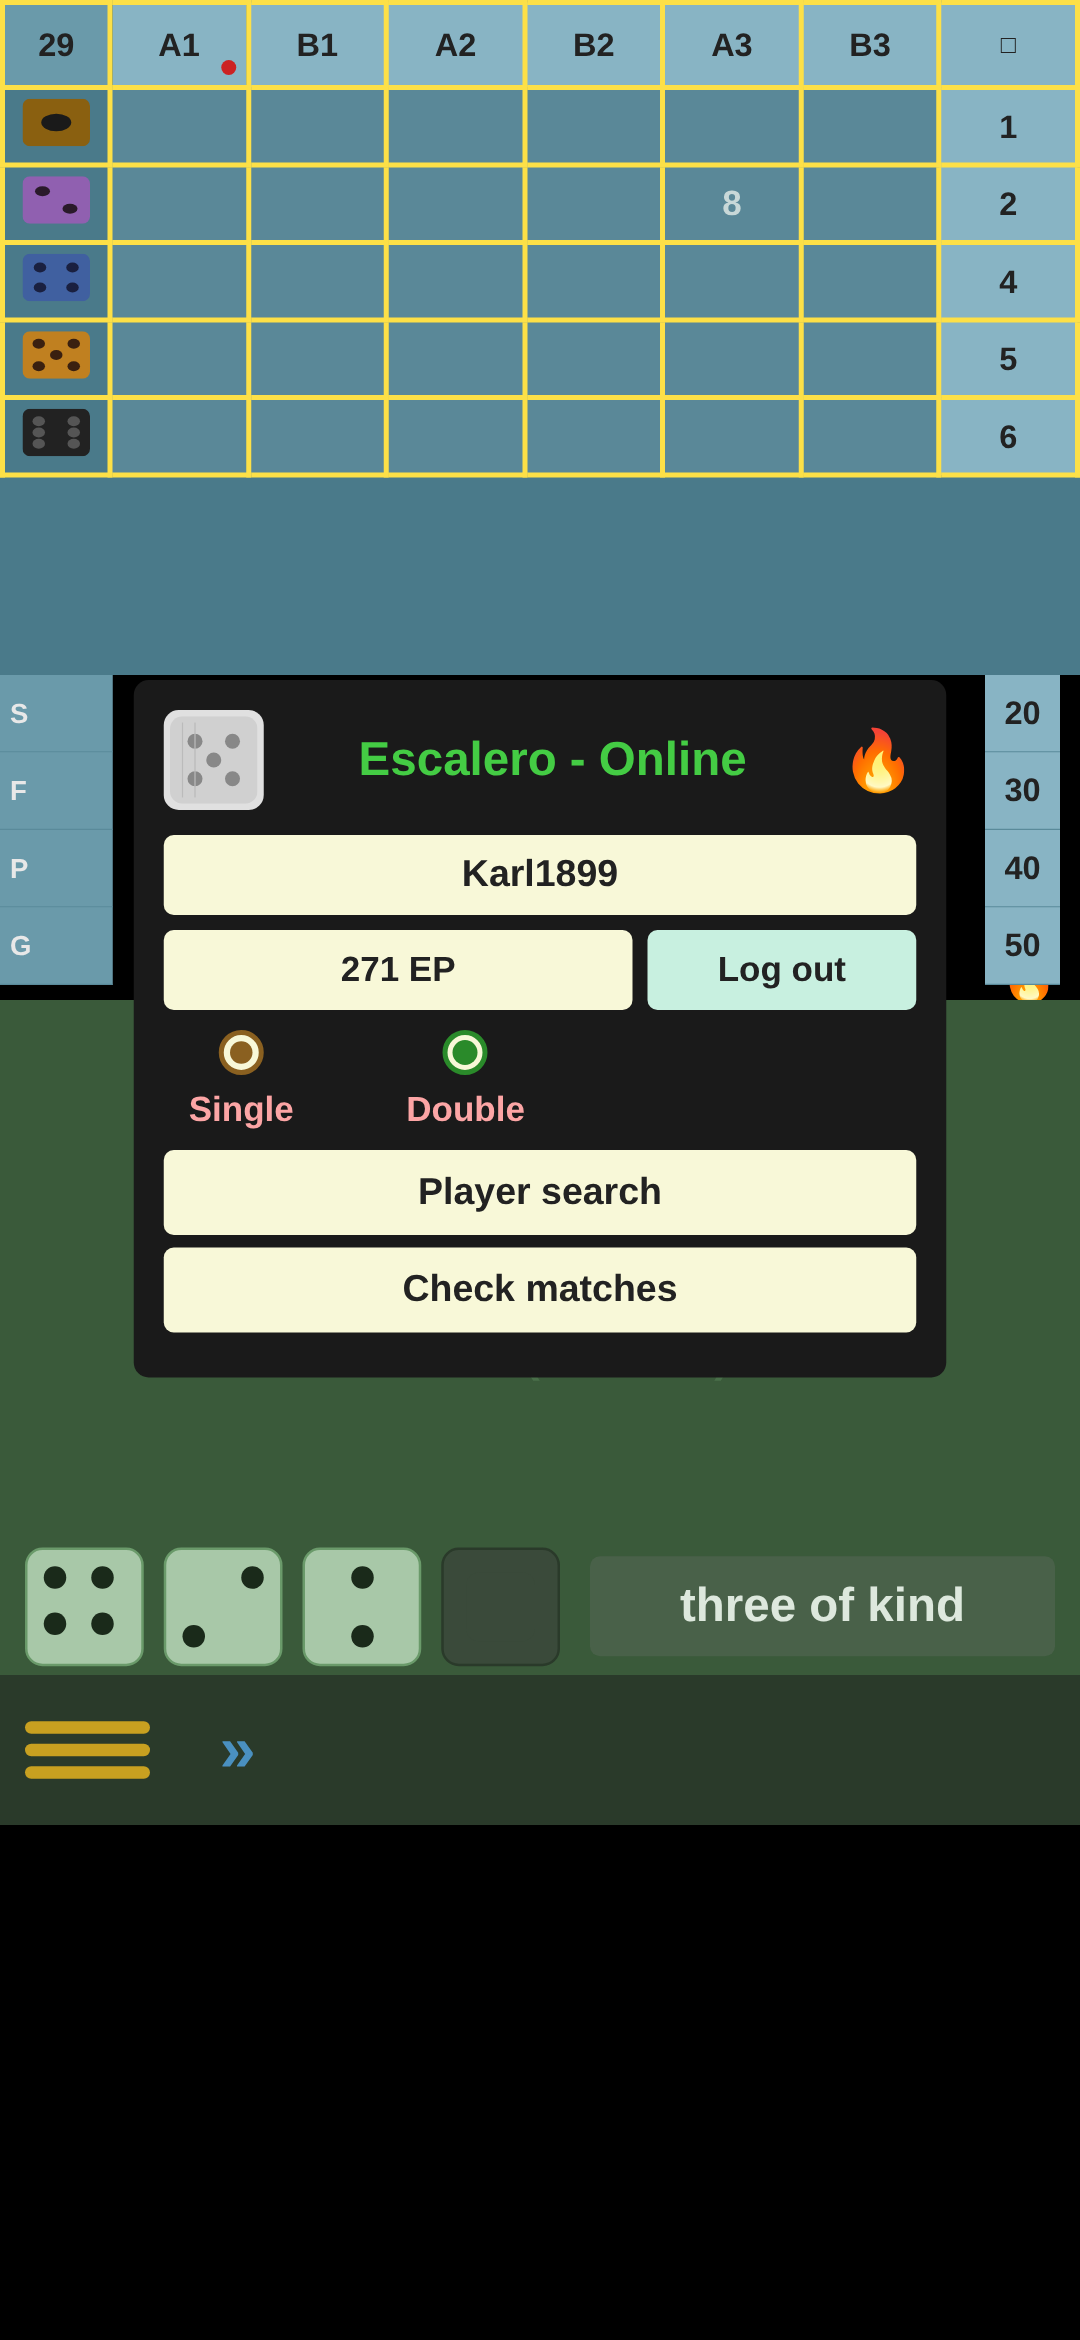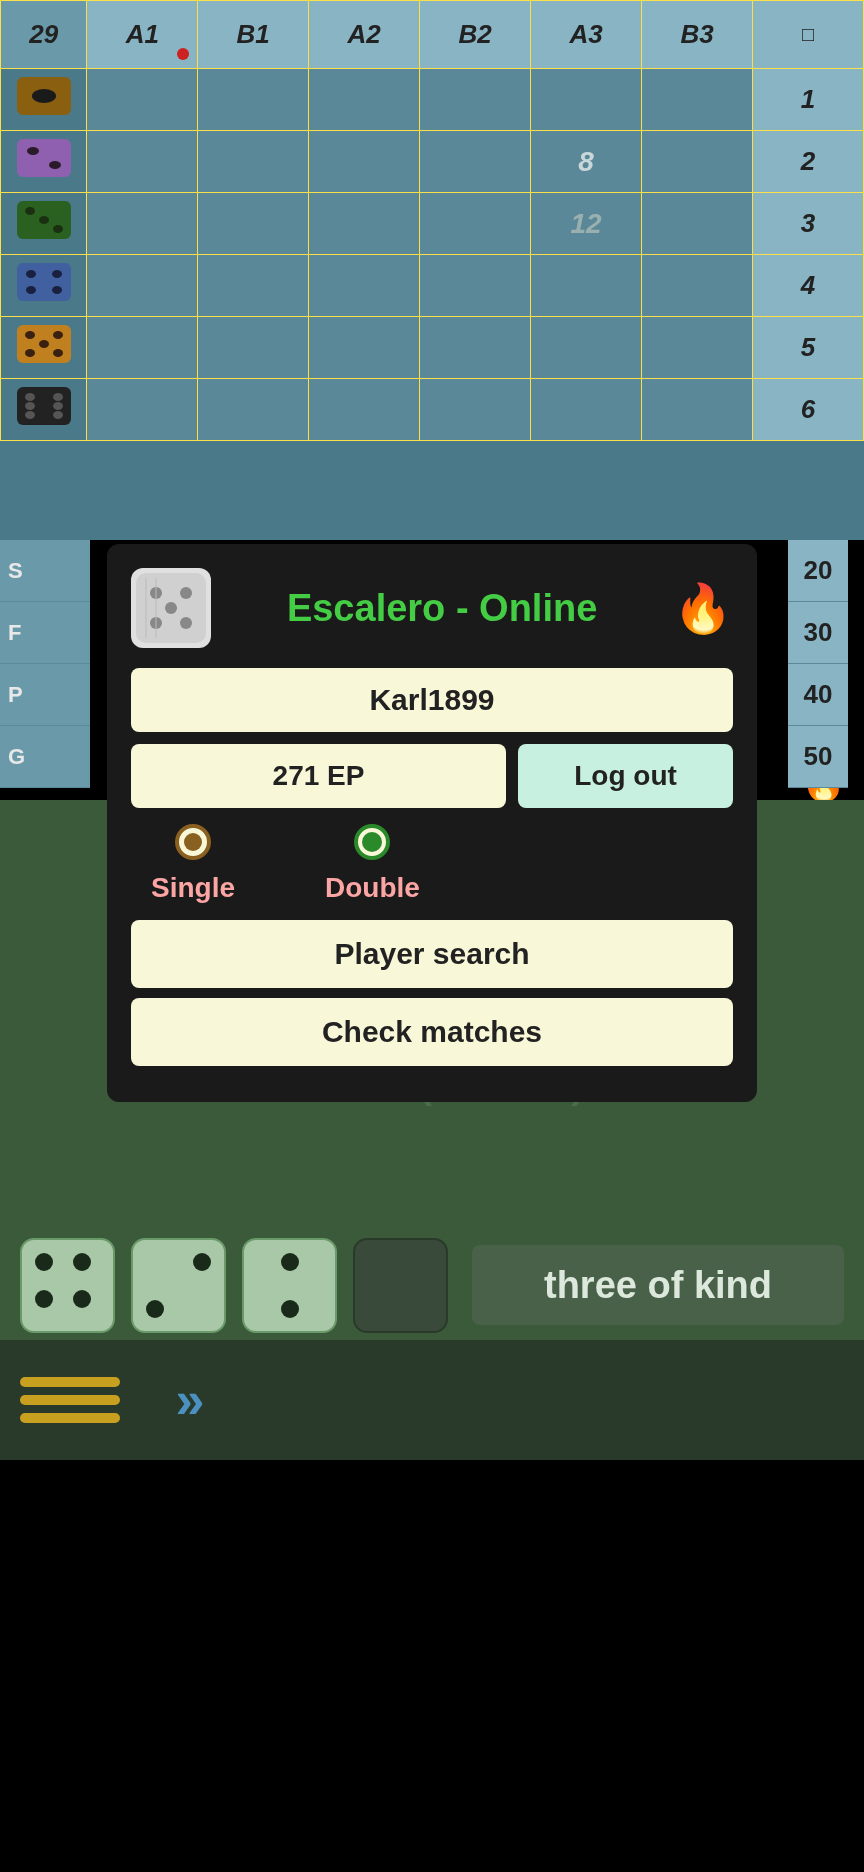--- a/index.html
+++ b/index.html
@@ -22,28 +22,27 @@
       background: #4a7a8a;
       overflow: hidden;
     }
 
     .score-table {
       width: 100%;
       border-collapse: collapse;
     }
 
     .score-table th, .score-table td {
-      border: 1px solid #fde047;
+      border: 4px solid #fde047;
       text-align: center;
       font-size: 26px;
       font-weight: bold;
       color: #222;
       height: 62px;
       width: 90px;
-      font-style: italic;
     }
 
     .score-table th {
       background: #88b4c4;
       color: #222;
       height: 68px;
     }
 
     .score-table th.col-29 {
       background: #6a9aaa;
@@ -503,37 +502,20 @@
         </td>
         <td class="empty-cell"></td>
         <td class="empty-cell"></td>
         <td class="empty-cell"></td>
         <td class="empty-cell"></td>
         <td class="value-cell"><span>8</span></td>
         <td class="empty-cell"></td>
         <td class="row-num"><span>2</span></td>
       </tr>
 
-      <tr>
-        <td class="dice-cell">
-          <svg width="54" height="38" viewBox="0 0 54 38">
-            <rect width="54" height="38" rx="6" fill="#2a6020"></rect>
-            <ellipse cx="13" cy="10" rx="5" ry="4" fill="#1a3010"></ellipse>
-            <ellipse cx="27" cy="19" rx="5" ry="4" fill="#1a3010"></ellipse>
-            <ellipse cx="41" cy="28" rx="5" ry="4" fill="#1a3010"></ellipse>
-          </svg>
-        </td>
-        <td class="empty-cell"></td>
-        <td class="empty-cell"></td>
-        <td class="empty-cell"></td>
-        <td class="empty-cell"></td>
-        <td class="value-gray"><span>12</span></td>
-        <td class="empty-cell"></td>
-        <td class="row-num"><span>3</span></td>
-      </tr>
 
       <tr>
         <td class="dice-cell">
           <svg width="54" height="38" viewBox="0 0 54 38">
             <rect width="54" height="38" rx="6" fill="#4060a0"></rect>
             <ellipse cx="14" cy="11" rx="5" ry="4" fill="#1a2040"></ellipse>
             <ellipse cx="40" cy="11" rx="5" ry="4" fill="#1a2040"></ellipse>
             <ellipse cx="14" cy="27" rx="5" ry="4" fill="#1a2040"></ellipse>
             <ellipse cx="40" cy="27" rx="5" ry="4" fill="#1a2040"></ellipse>
           </svg>

